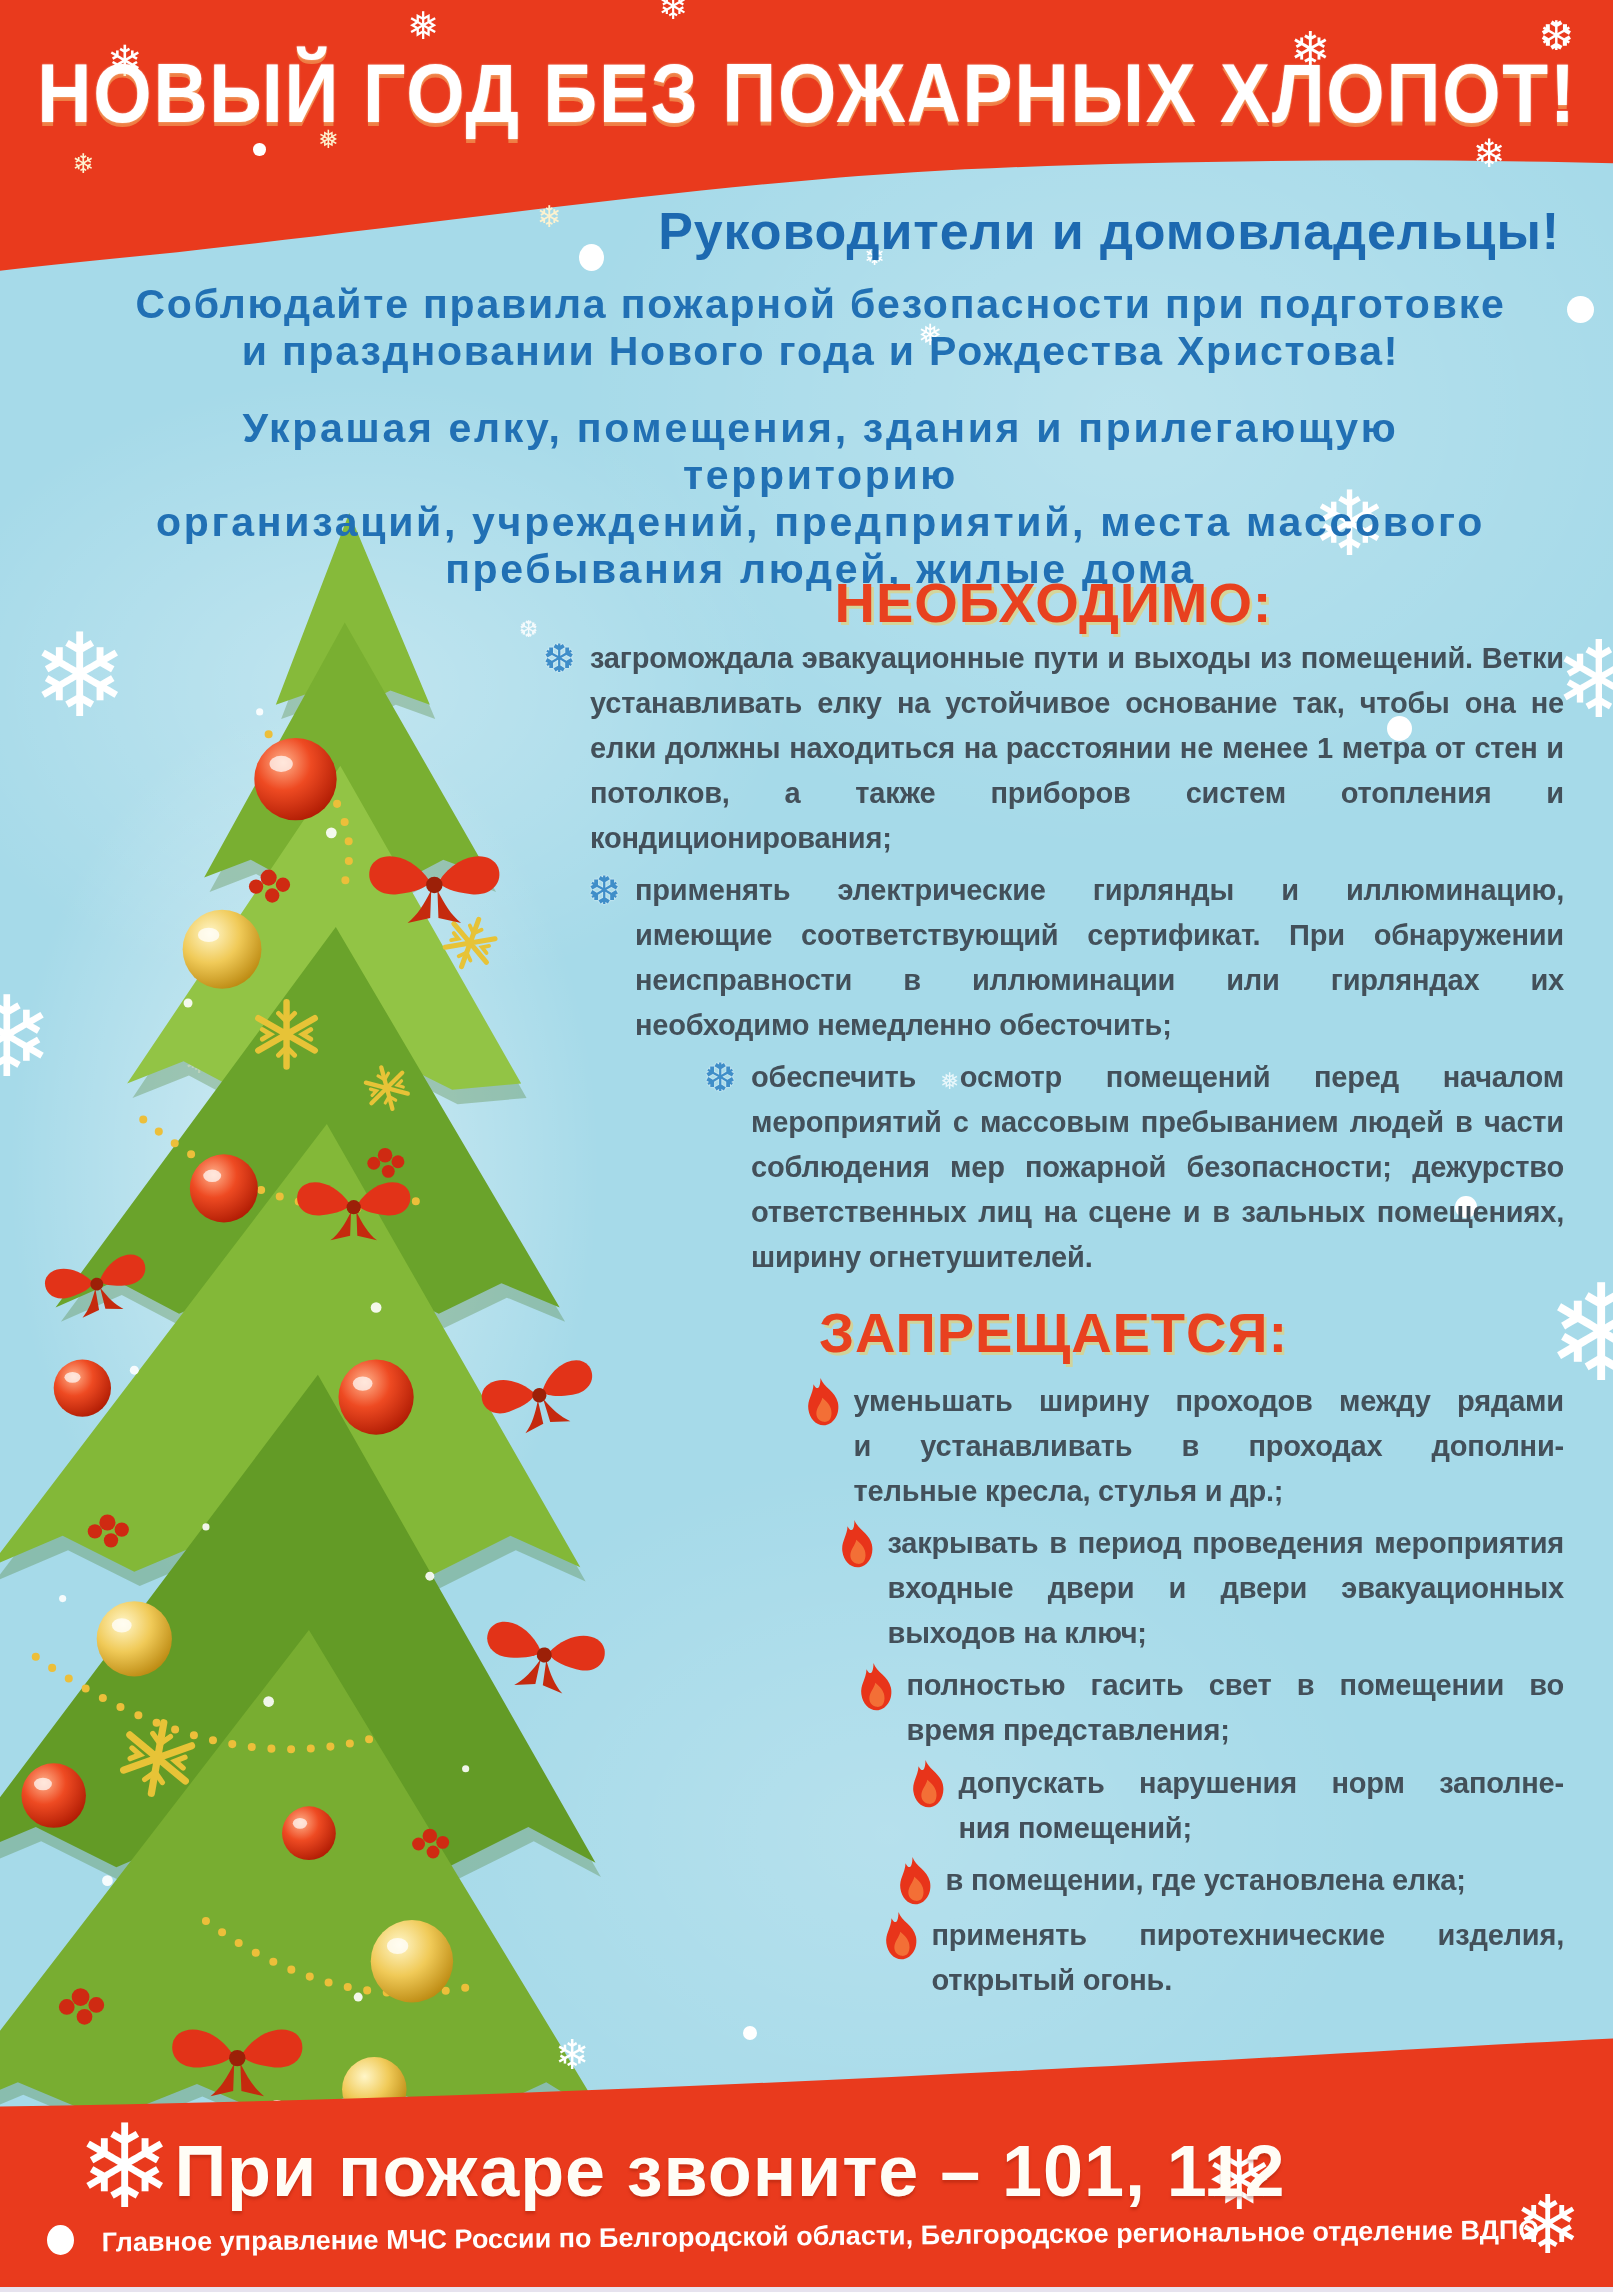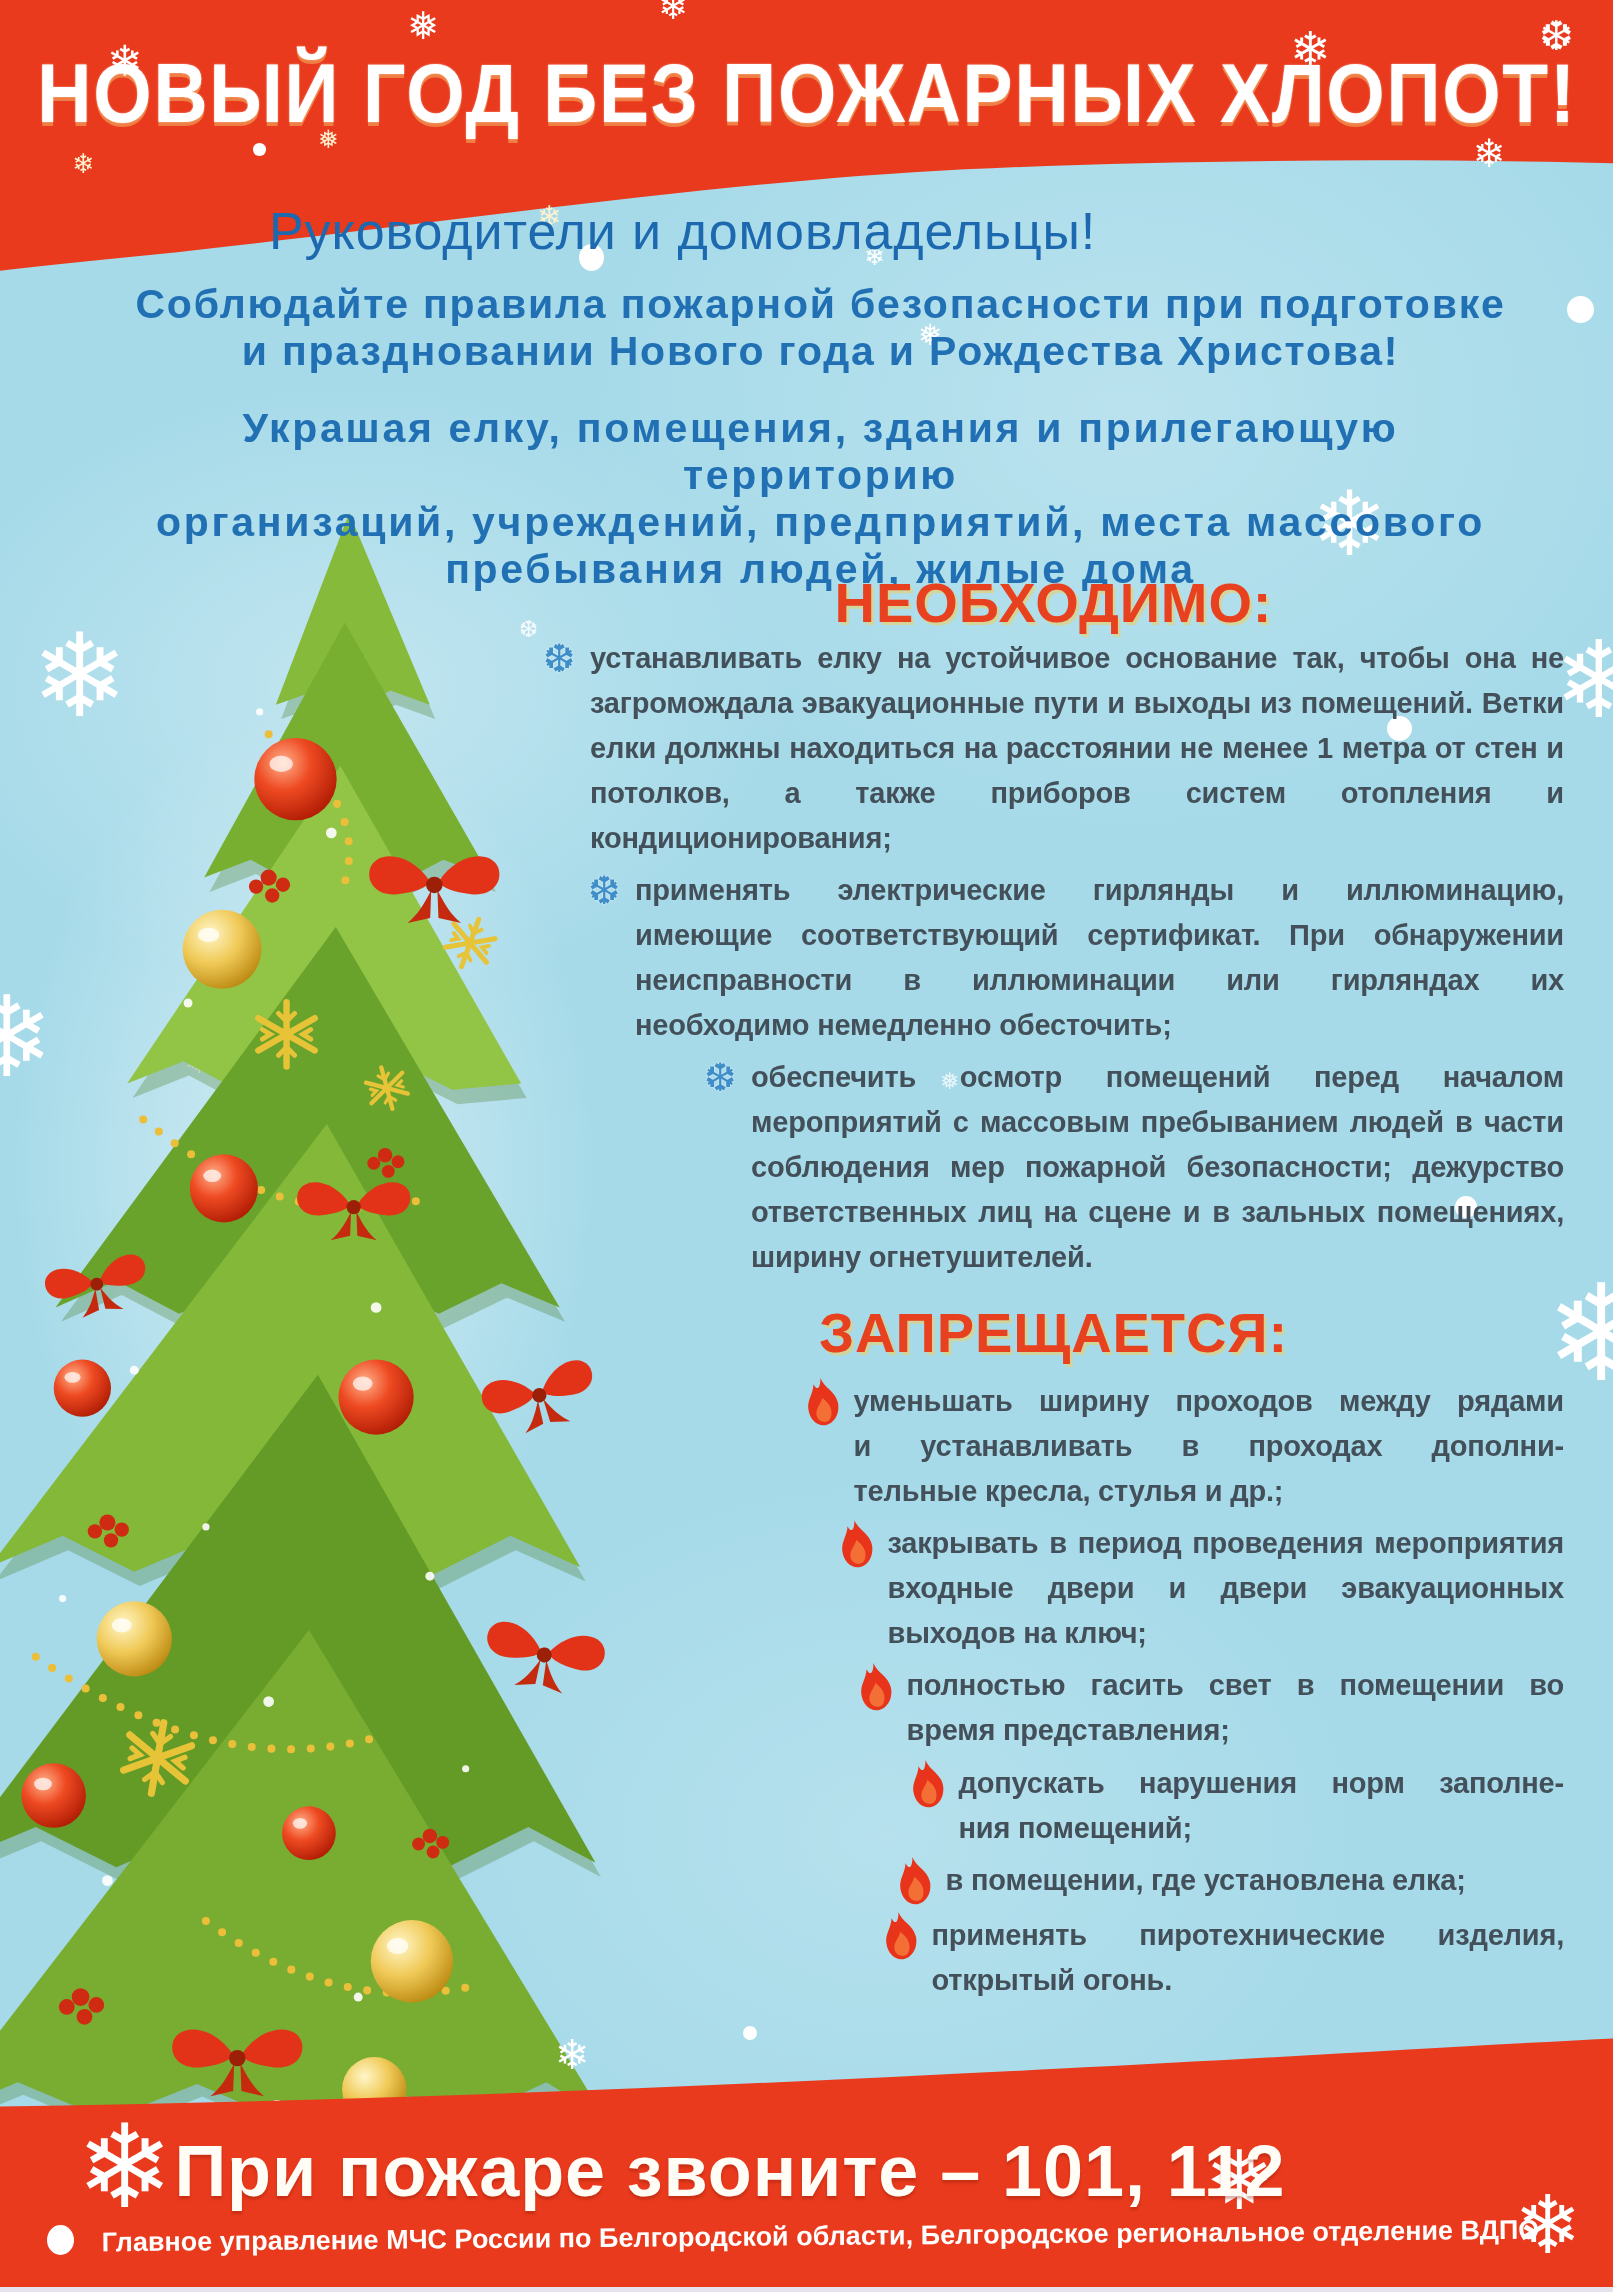--- a/index.html
+++ b/index.html
@@ -13,22 +13,22 @@
   .band{position:absolute;left:0;width:1614px;}
   .band-top{top:0;height:278px;z-index:1;}
   .band-bottom{top:2033px;height:260px;z-index:5;}
   .scan-edge{position:absolute;left:0;bottom:0;width:1614px;height:6.3px;background:#e6e2ee;z-index:9;}
 
   .title{position:absolute;top:39px;left:0;width:1614px;text-align:center;z-index:6;
     color:#ffffff;font-size:75px;font-weight:900;letter-spacing:1.8px;line-height:97px;
     transform:scaleY(1.12);transform-origin:top center;
     text-shadow:0 3.6px 0 rgba(246,210,120,.45), 0 0 1.8px rgba(255,255,255,.6);}
 
-  .audience{position:absolute;top:201px;left:269px;right:54px;text-align:left;z-index:4;
-    color:#1d69b0;font-size:52px;font-weight:400;letter-spacing:0.9px;}
+  .audience{position:absolute;top:201px;left:269px;right:54px;text-align:right;z-index:4;
+    color:#1d69b0;font-size:52px;font-weight:700;letter-spacing:0.9px;}
   .para{position:absolute;z-index:4;color:#2170b4;font-weight:700;}
   .para .pline{text-align:center;font-size:41px;line-height:47px;letter-spacing:1.8px;}
   .para1{top:281px;left:90px;right:63px;}
   .para2{top:405px;left:99px;right:72px;}
   .para2 .pline{letter-spacing:2.7px;}
 
   .sec-head{position:absolute;left:543px;width:1021px;text-align:center;z-index:4;
     color:#e8411f;font-size:56px;font-weight:800;letter-spacing:0.9px;
     text-shadow:2.7px 2.7px 0 rgba(243,205,90,.55);}
   .head-nec{top:570px;}
@@ -259,22 +259,22 @@
     <div class="pline">Украшая елку, помещения, здания и прилегающую территорию</div>
     <div class="pline">организаций, учреждений, предприятий, места массового</div>
     <div class="pline">пребывания людей, жилые дома</div>
   </div>
 
   <div class="sec-head head-nec">НЕОБХОДИМО:</div>
   <div class="blist list-nec">
     <div class="item">
       <span class="snow-ico"></span>
       <div class="lines">
+        <div class="line">загромождала эвакуационные пути и выходы из помещений. Ветки</div>
         <div class="line">устанавливать елку на устойчивое основание так, чтобы она не</div>
-        <div class="line">загромождала эвакуационные пути и выходы из помещений. Ветки</div>
         <div class="line">елки должны находиться на расстоянии не менее 1 метра от стен и</div>
         <div class="line">потолков, а также приборов систем отопления и</div>
         <div class="line">кондиционирования;</div>
       </div>
     </div>
     <div class="item">
       <span class="snow-ico"></span>
       <div class="lines">
         <div class="line">применять электрические гирлянды и иллюминацию,</div>
         <div class="line">имеющие соответствующий сертификат. При обнаружении</div>

